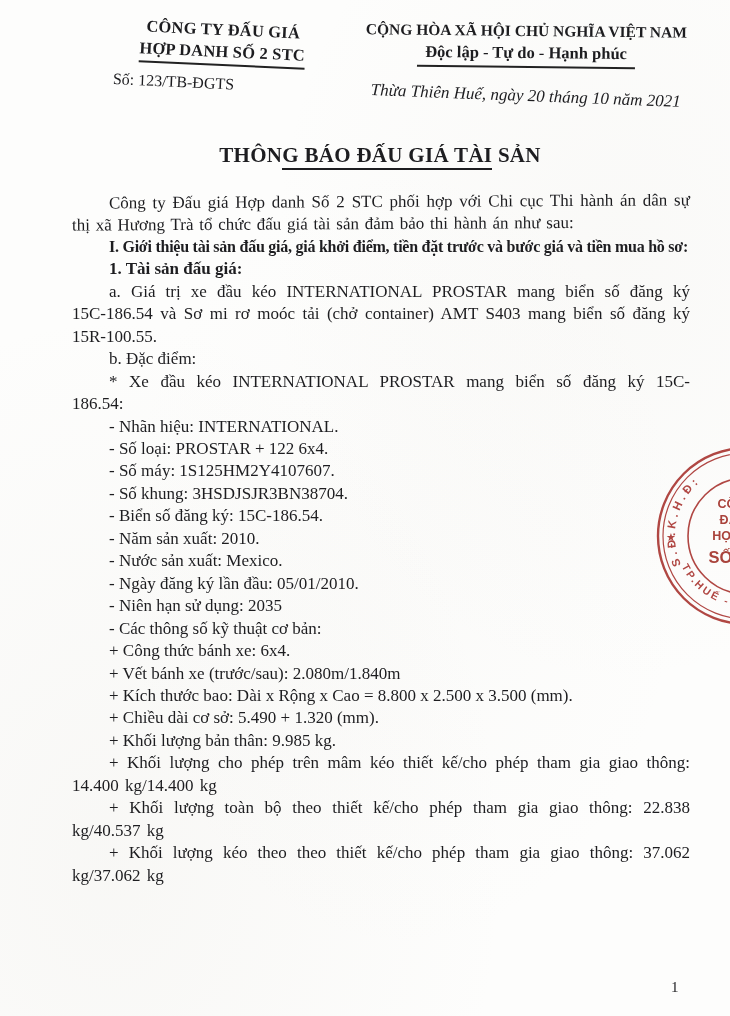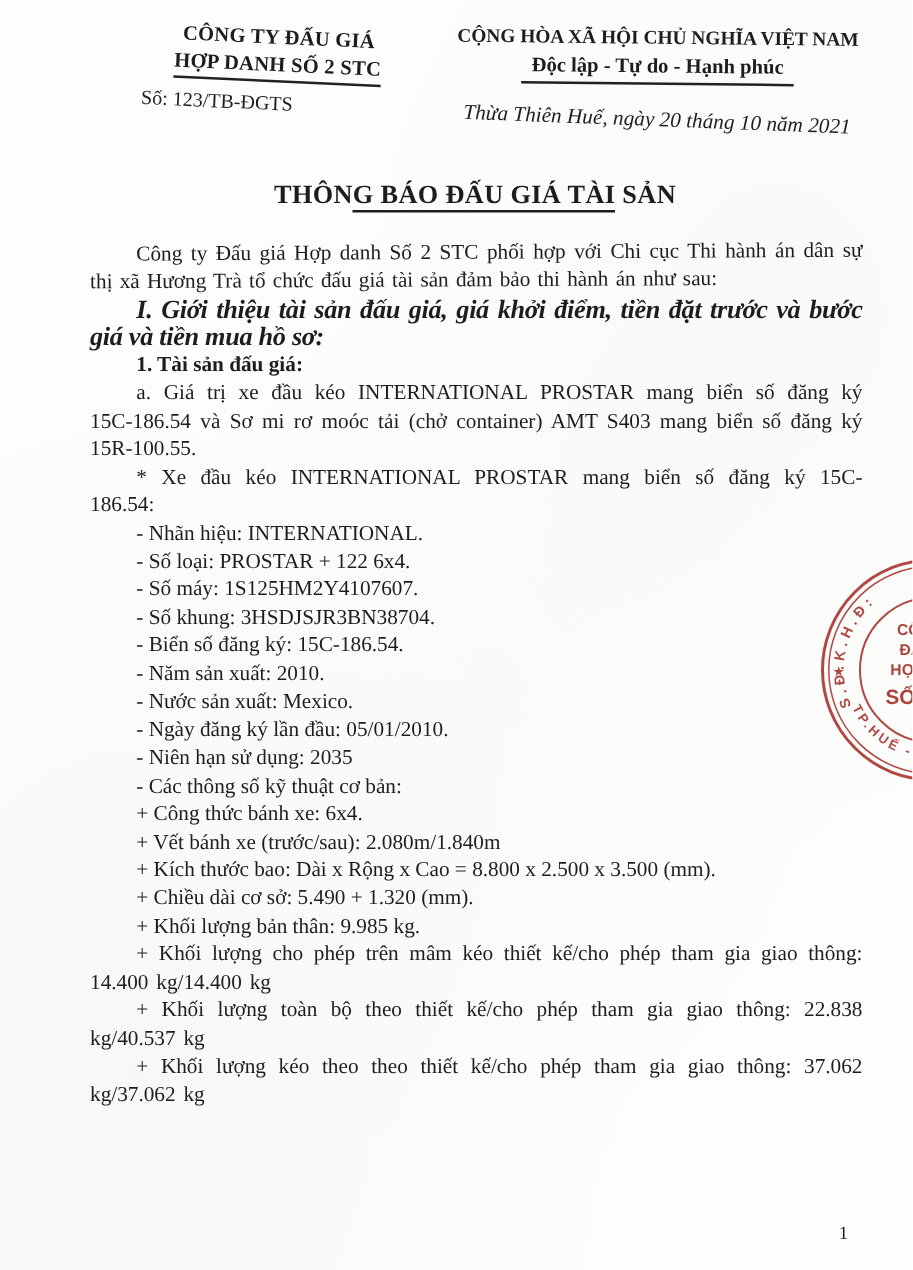--- a/index.html
+++ b/index.html
@@ -37,21 +37,21 @@
     text-align:center;font-weight:bold;font-size:21px;letter-spacing:.3px;
   }
   .title .u{border-bottom:2.5px solid #1d1d20;padding-bottom:1px;}
   
   .content{
     position:absolute;left:72px;top:191px;width:618px;
     font-size:17px;line-height:22.45px;text-align:justify;
   }
   .content p{margin:0;text-indent:37px;}
   .content p.bold{font-weight:bold;}
-  .sec-i{font-size:21px;letter-spacing:-.25px;font-style:italic;}
+  .sec-i{font-size:16px;letter-spacing:-.25px;}
   .intro{word-spacing:1.5px;transform:rotate(-.3deg);}
   .para-a{word-spacing:2.5px;}
   .para-star{word-spacing:4px;}
   .plus{text-indent:23px;}
   .ws2{word-spacing:2px;}
   .page-num{position:absolute;left:671px;top:979px;font-size:15px;}
   
   .stamp{position:absolute;left:646px;top:436px;width:200px;height:200px;opacity:.9;}
   .stamp text{font-family:"Liberation Sans","DejaVu Sans",sans-serif;font-weight:bold;}
 </style>
@@ -72,20 +72,21 @@
     <div class="date">Thừa Thiên Huế, ngày 20 tháng 10 năm 2021</div>
   </div>
 
   <div class="title"><span>THÔN</span><span class="u">G BÁO ĐẤU GIÁ TÀI</span><span> SẢN</span></div>
 
   <div class="content">
     <p class="intro">Công ty Đấu giá Hợp danh Số 2 STC phối hợp với Chi cục Thi hành án dân sự thị xã Hương Trà tổ chức đấu giá tài sản đảm bảo thi hành án như sau:</p>
     <p class="bold sec-i">I. Giới thiệu tài sản đấu giá, giá khởi điểm, tiền đặt trước và bước giá và tiền mua hồ sơ:</p>
     <p class="bold">1. Tài sản đấu giá:</p>
     <p class="para-a">a. Giá trị xe đầu kéo INTERNATIONAL PROSTAR mang biển số đăng ký 15C-186.54 và Sơ mi rơ moóc tải (chở container) AMT S403 mang biển số đăng ký 15R-100.55.</p>
+    <p>b. Đặc điểm:</p>
     <p class="para-star">* Xe đầu kéo INTERNATIONAL PROSTAR mang biển số đăng ký 15C-186.54:</p>
 
     <p>- Nhãn hiệu: INTERNATIONAL.</p>
     <p>- Số loại: PROSTAR + 122 6x4.</p>
     <p>- Số máy: 1S125HM2Y4107607.</p>
     <p>- Số khung: 3HSDJSJR3BN38704.</p>
     <p>- Biển số đăng ký: 15C-186.54.</p>
     <p>- Năm sản xuất: 2010.</p>
     <p>- Nước sản xuất: Mexico.</p>
     <p>- Ngày đăng ký lần đầu: 05/01/2010.</p>

